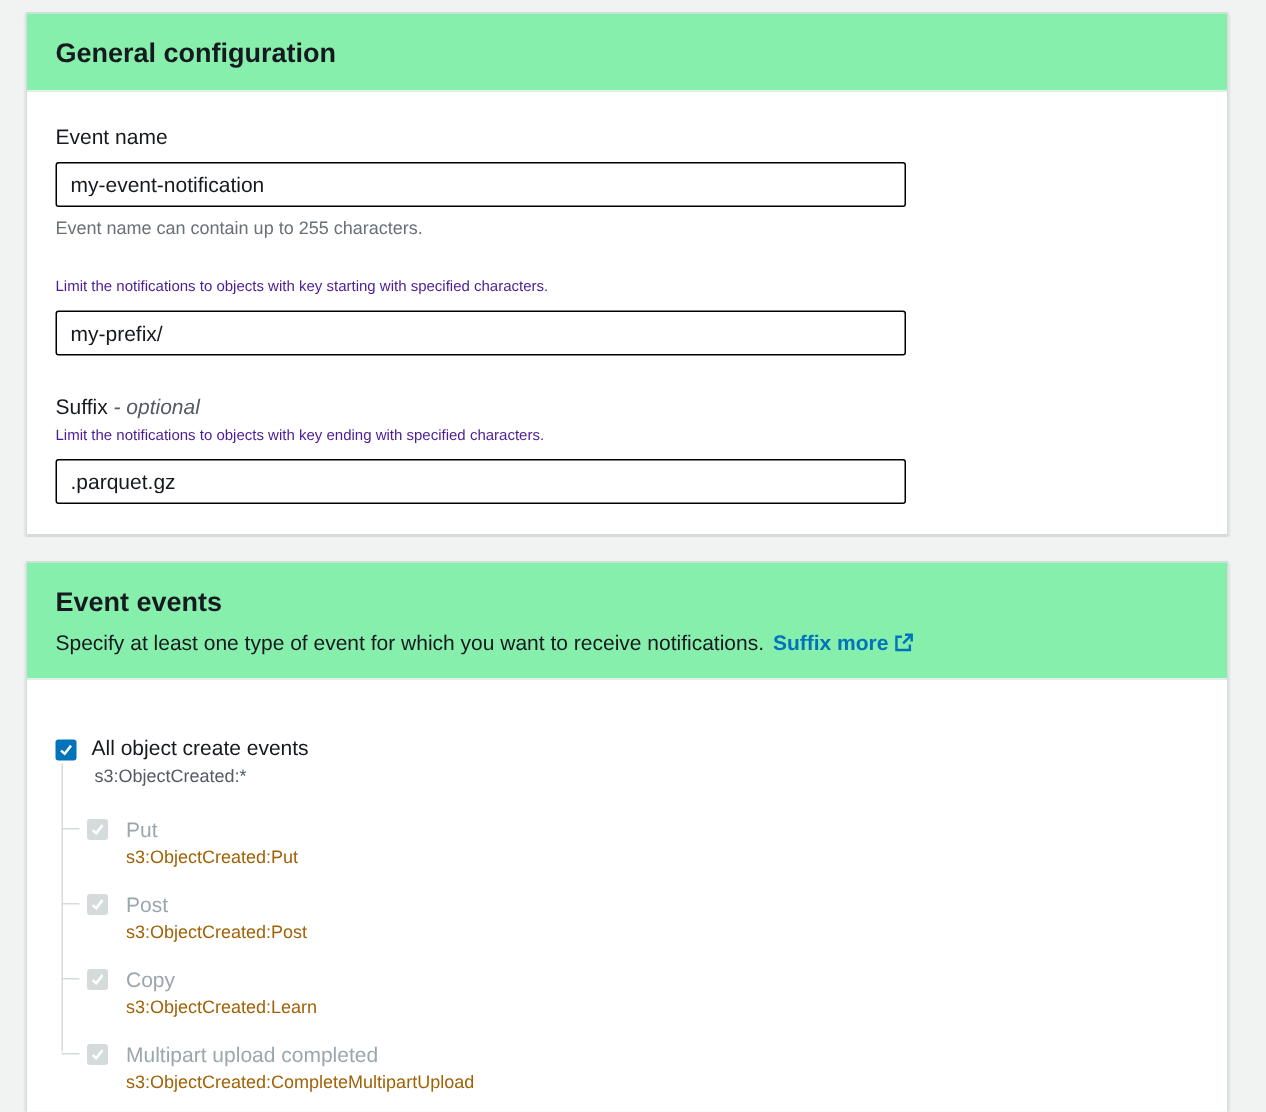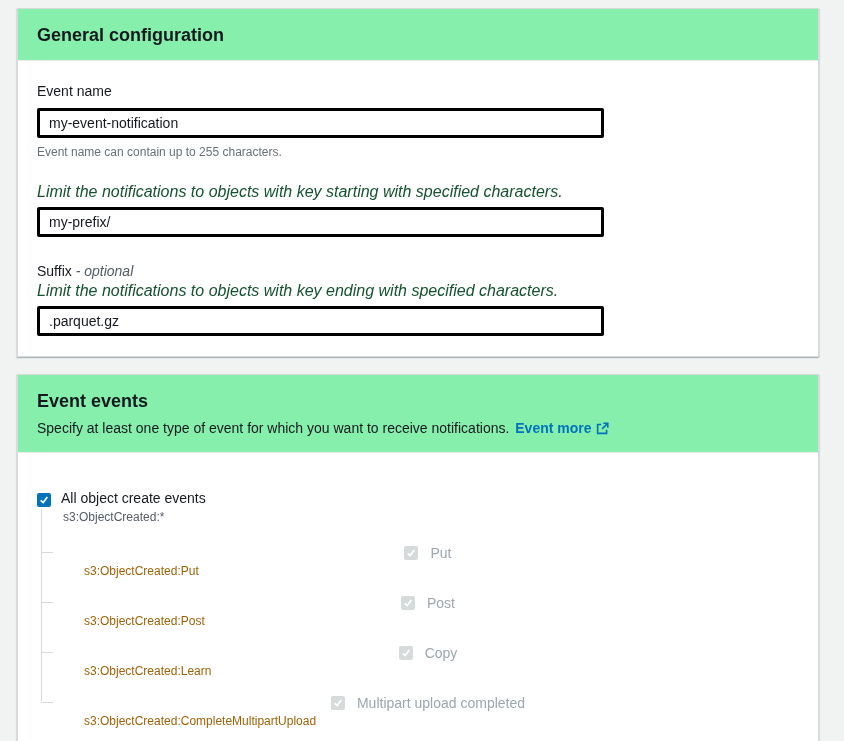--- a/index.html
+++ b/index.html
@@ -50,32 +50,31 @@
   .field { margin-bottom: 24px; }
   .field:last-child { margin-bottom: 0; }
   .field-label {
     font-size: 14px;
     line-height: 20px;
     font-weight: 400;
     color: #16191f;
   }
   .optional-flag { font-style: italic; color: #545b64; }
   .field-desc {
-    font-size: 16px;
+    font-size: 10px;
     line-height: 16px;
-    color: #14532d;
+    color: #4c1d95;
     margin-top: 2px;
-    font-style: italic;
   }
   .text-input {
     display: block;
     margin-top: 7px;
     width: 567px;
     height: 30px;
-    border: 3px solid #000000;
+    border: 1px solid #000000;
     border-radius: 2px;
     padding: 0 9px;
     font-size: 14px;
     font-family: "Liberation Sans", sans-serif;
     color: #16191f;
     background: #ffffff;
     outline: none;
   }
   .field-helper {
     font-size: 12px;
@@ -128,21 +127,21 @@
   .child-item:last-child { margin-bottom: 0; }
   .child-item::before {           
     content: "";
     position: absolute;
     left: 4px;
     top: 8px;
     width: 12px;
     height: 1px;
     background: #d5dbdb;
   }
-  .child-row { display: flex; align-items: center; height: 18px; padding-left: 21px; justify-content: center; }
+  .child-row { display: flex; align-items: center; height: 18px; padding-left: 21px; }
   .child-label {
     margin-left: 12px;
     font-size: 14px;
     line-height: 18px;
     color: #9ba7ad;
   }
   .child-code {
     margin-left: 47px;
     margin-top: 2px;
     font-size: 12px;
@@ -182,21 +181,21 @@
       </div>
 
     </div>
   </section>
 
   <section class="panel">
     <div class="panel-header">
       <h2 class="panel-title">Event events</h2>
       <div class="panel-desc">
         <span>Specify at least one type of event for which you want to receive notifications.</span>
-        <a class="learn-more" href="#">Event more</a><svg class="ext-icon" width="13" height="13" viewBox="0 0 16 16" fill="none">
+        <a class="learn-more" href="#">Suffix more</a><svg class="ext-icon" width="13" height="13" viewBox="0 0 16 16" fill="none">
           <path d="M13 9.5V14H2V3h4.5" stroke="#0073bb" stroke-width="2"></path>
           <path d="M9 1.5h5.5V7" stroke="#0073bb" stroke-width="2"></path>
           <path d="M14 2L7.5 8.5" stroke="#0073bb" stroke-width="2"></path>
         </svg>
       </div>
     </div>
     <div class="events-body">
 
       <div class="tree">
         <div class="tree-vline"></div>

